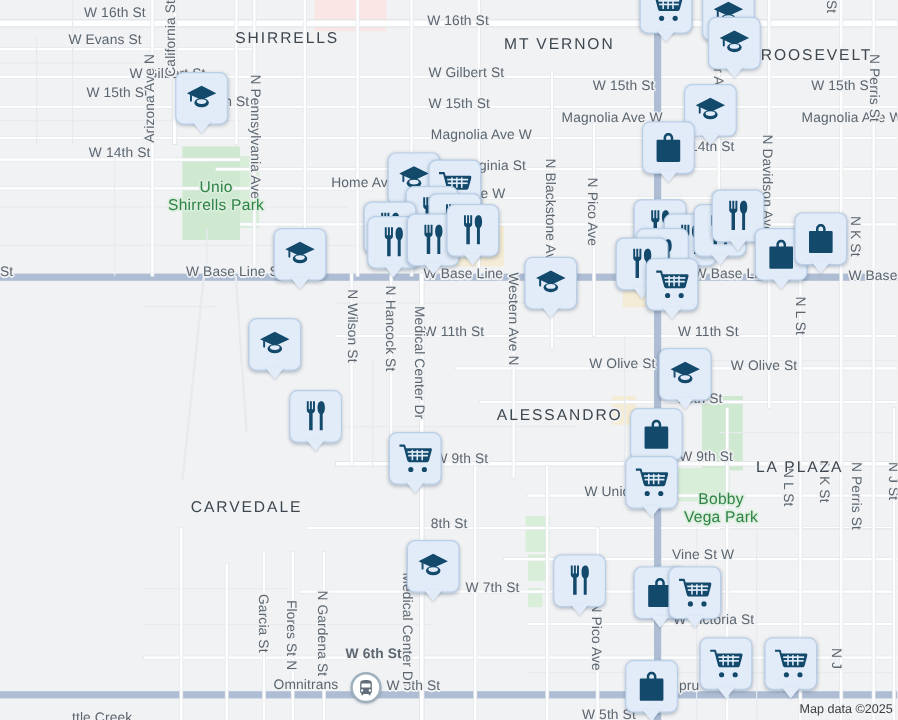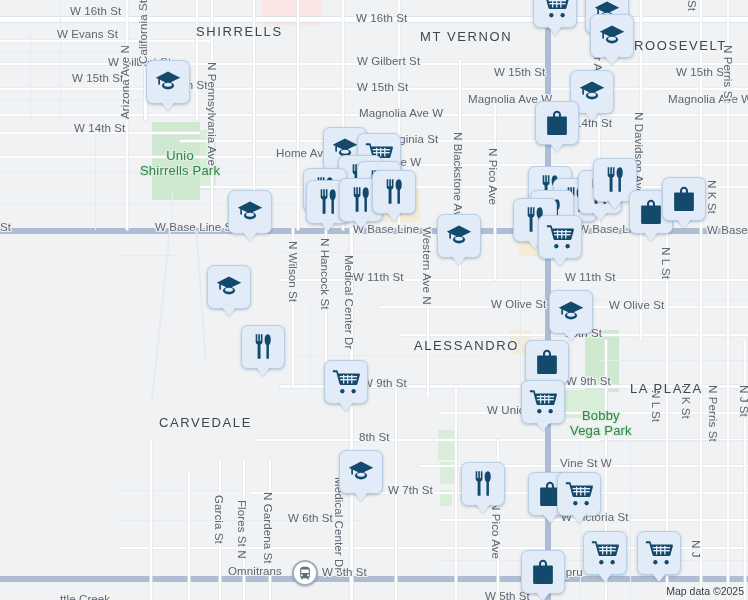--- a/index.html
+++ b/index.html
@@ -220,21 +220,21 @@
       <div class="lbl" style="left: 609px; top: 299px;">W Olive St</div>
       <div class="lbl" style="left: 565px; top: 327px;">10th St</div>
       <div class="lbl" style="left: 362px; top: 377px;">W 9th St</div>
       <div class="lbl" style="left: 566px; top: 375px;">W 9th St</div>
       <div class="lbl" style="left: 487px; top: 404px;">W Unio</div>
       <div class="lbl" style="left: 359px; top: 431px;">8th St</div>
       <div class="lbl" style="left: 560px; top: 457px;">Vine St W</div>
       <div class="lbl" style="left: 388px; top: 484px;">W 7th St</div>
       <div class="lbl" style="left: 576px; top: 484px;">th St</div>
       <div class="lbl" style="left: 561px; top: 511px;">W Victoria St</div>
-      <div class="lbl" style="left: 288px; top: 512px;">W 6th St</div>
+      <div class="lbl" style="left: 288px; top: 539px; font-weight: bold;">W 6th St</div>
       <div class="lbl" style="left: 228px; top: 565px;">Omnitrans</div>
       <div class="lbl" style="left: 322px; top: 566px;">W 5th St</div>
       <div class="lbl" style="left: 485px; top: 590px;">W 5th St</div>
       <div class="lbl" style="left: 558px; top: 566px;">Spru</div>
       <div class="lbl vu" style="left: 137px; top: 0px;">California St</div>
       <div class="lbl vu" style="left: 119px; top: 45px;">Arizona Ave N</div>
       <div class="lbl v" style="left: 206px; top: 62px;">N Pennsylvania Ave</div>
       <div class="lbl v" style="left: 452px; top: 132px;">N Blackstone Ave</div>
       <div class="lbl v" style="left: 487px; top: 148px;">N Pico Ave</div>
       <div class="lbl v" style="left: 592px; top: 40px;">rner Ave</div>

